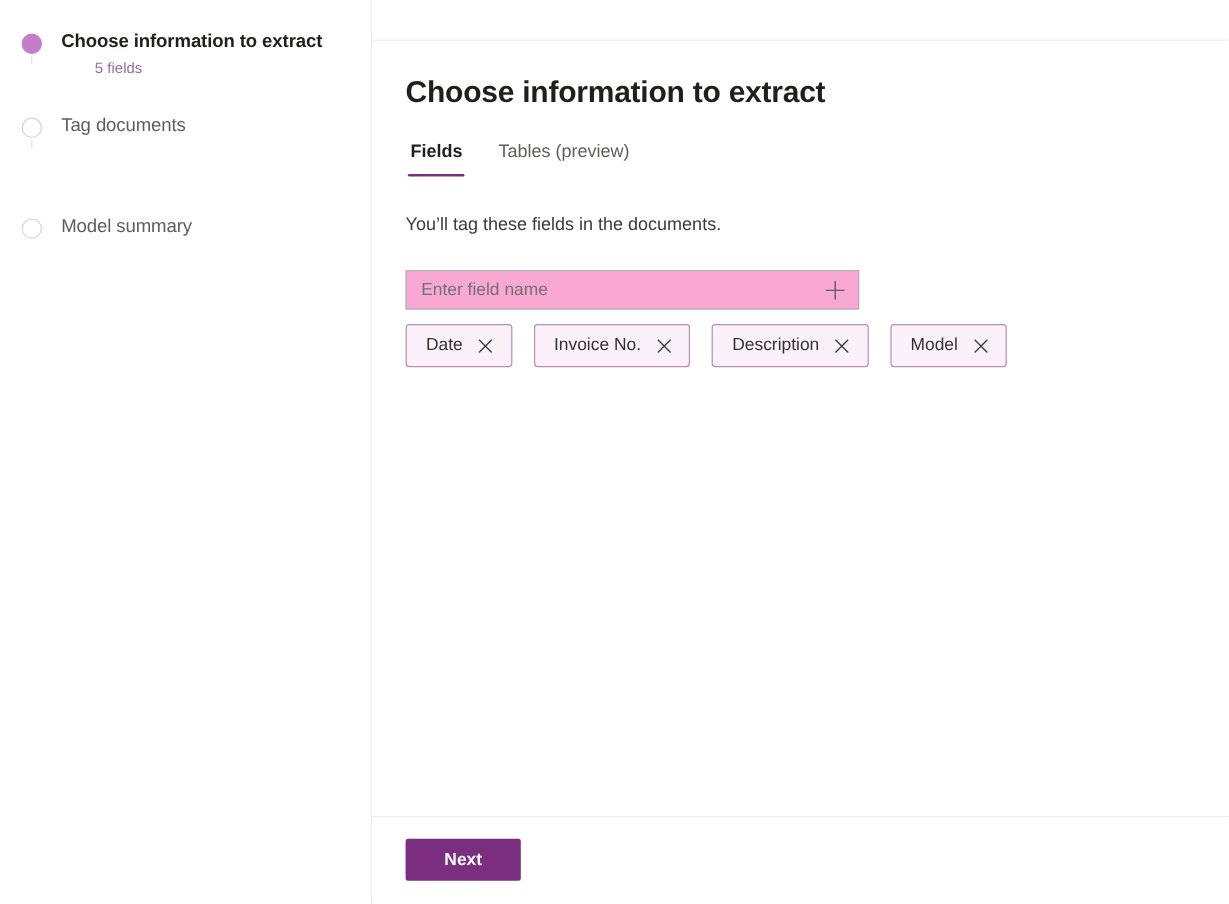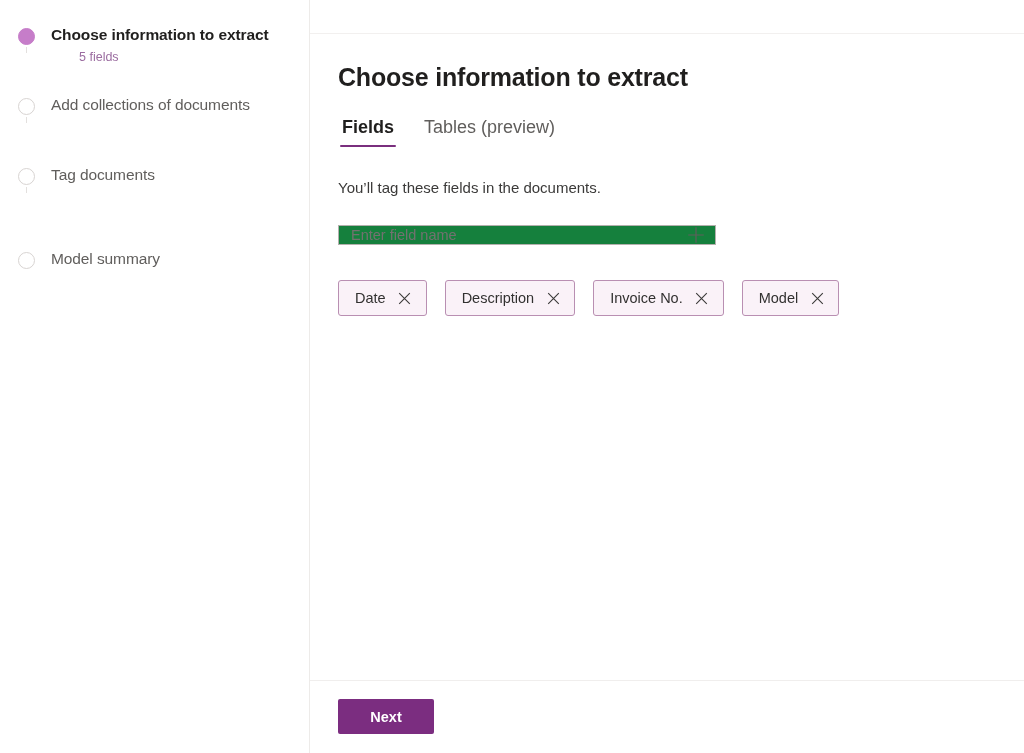--- a/index.html
+++ b/index.html
@@ -131,21 +131,21 @@
   }
 
   .tabs {
     display: flex;
     align-items: flex-end;
     gap: 22px;
     margin-bottom: 31px;
   }
   .tab {
     position: relative;
-    font-size: 18px;
+    font-size: 15px;
     line-height: 20px;
     color: #605e5c;
     padding: 0 4px 10px 4px;
     cursor: pointer;
   }
   .tab.active {
     color: #201f1e;
     font-weight: 700;
   }
   .tab.active::after {
@@ -161,26 +161,26 @@
     font-size: 15px;
     line-height: 20px;
     color: #3b3a39;
     margin: 0 0 27px 0;
   }
 
   
   .field-input-wrap {
     position: relative;
     width: 378px;
-    height: 20px;
+    height: 33px;
     border: 1px solid #b3b0ad;
-    background: #15803d;
-    display: flex;
-    align-items: center;
-    margin-bottom: 35px;
+    background: #f9a8d4;
+    display: flex;
+    align-items: center;
+    margin-bottom: 12px;
   }
   .field-input {
     flex: 1 1 auto;
     border: 0;
     outline: 0;
     background: transparent;
     font-family: "Liberation Sans", sans-serif;
     font-size: 14.5px;
     color: #201f1e;
     padding: 0 12px;
@@ -274,29 +274,20 @@
         <div class="step-marker">
           <span class="dot active"></span>
           <span class="connector"></span>
         </div>
         <div class="step-body">
           <div class="step-label">Choose information to extract</div>
           <div class="step-sub">5 fields</div>
         </div>
       </div>
 
-      <div class="step">
-        <div class="step-marker">
-          <span class="dot"></span>
-          <span class="connector"></span>
-        </div>
-        <div class="step-body">
-          <div class="step-label">Add collections of documents</div>
-        </div>
-      </div>
 
       <div class="step">
         <div class="step-marker">
           <span class="dot"></span>
           <span class="connector"></span>
         </div>
         <div class="step-body">
           <div class="step-label">Tag documents</div>
         </div>
       </div>
@@ -346,32 +337,32 @@
           <button class="chip-remove">
             <span>
               <svg width="13" height="13" viewBox="0 0 13 13" aria-hidden="true">
                 <path d="M1.2 1.2 L11.8 11.8 M11.8 1.2 L1.2 11.8" stroke="#3b3a39" stroke-width="1.1" fill="none"></path>
               </svg>
             </span>
           </button>
         </div>
 
         <div class="chip">
-          <span class="chip-label">Description</span>
+          <span class="chip-label">Invoice No.</span>
           <button class="chip-remove">
             <span>
               <svg width="13" height="13" viewBox="0 0 13 13" aria-hidden="true">
                 <path d="M1.2 1.2 L11.8 11.8 M11.8 1.2 L1.2 11.8" stroke="#3b3a39" stroke-width="1.1" fill="none"></path>
               </svg>
             </span>
           </button>
         </div>
 
         <div class="chip">
-          <span class="chip-label">Invoice No.</span>
+          <span class="chip-label">Description</span>
           <button class="chip-remove">
             <span>
               <svg width="13" height="13" viewBox="0 0 13 13" aria-hidden="true">
                 <path d="M1.2 1.2 L11.8 11.8 M11.8 1.2 L1.2 11.8" stroke="#3b3a39" stroke-width="1.1" fill="none"></path>
               </svg>
             </span>
           </button>
         </div>
 
 

